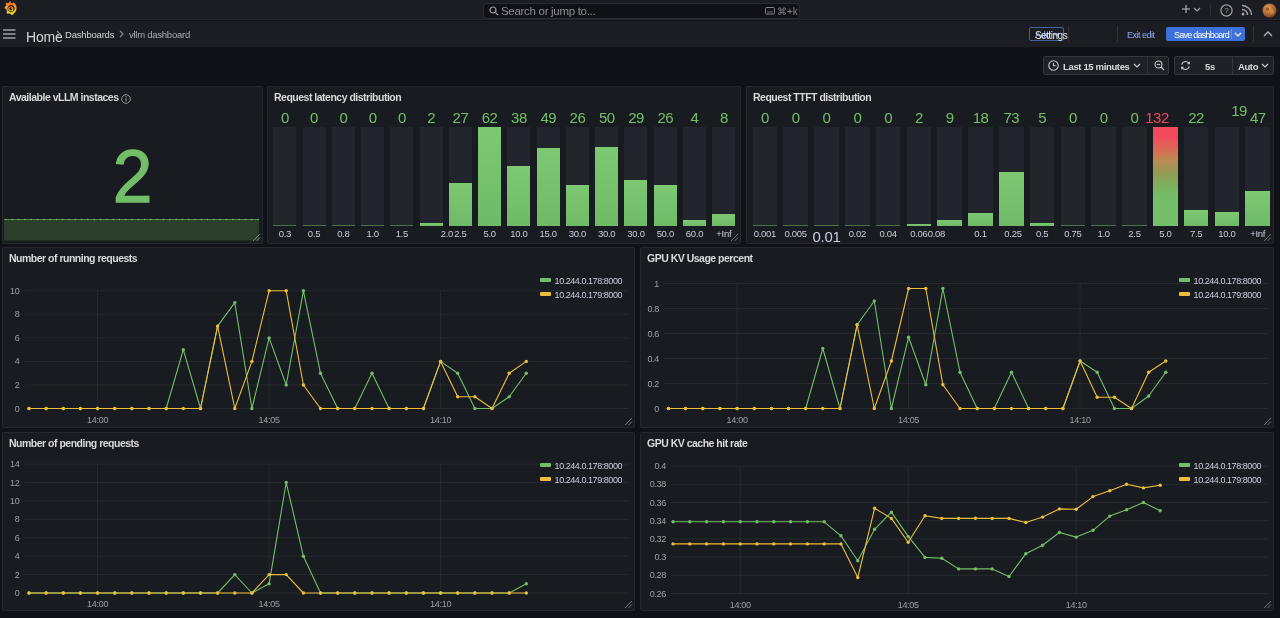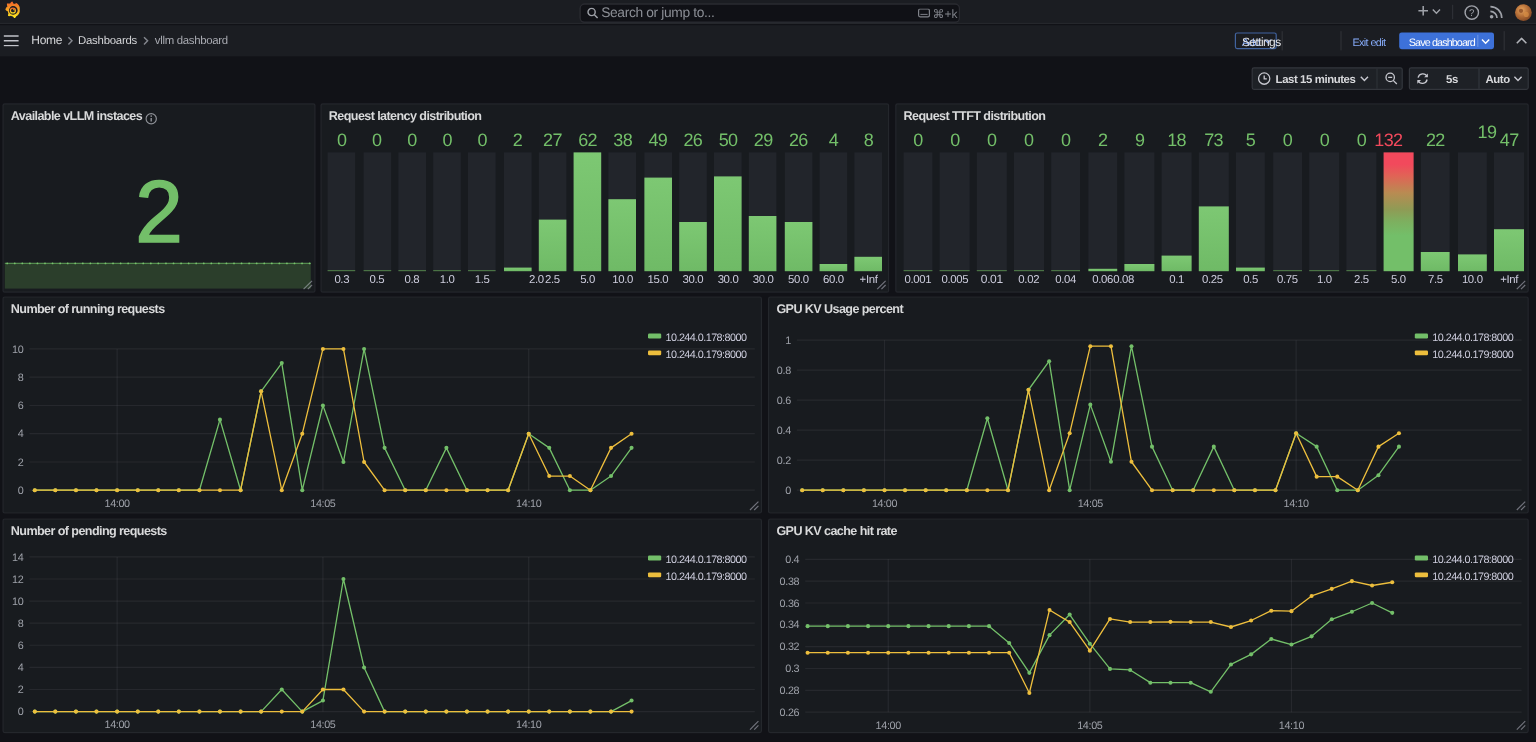--- a/index.html
+++ b/index.html
@@ -63,21 +63,21 @@
       <circle cx="7.5" cy="7.5" r="7" fill="url(#av)"></circle>
       <circle cx="5.5" cy="6" r="1.8" fill="#8a4a24" opacity="0.8"></circle>
       <circle cx="9.8" cy="9" r="2.2" fill="#d98e44" opacity="0.7"></circle>
     </svg>
 <div style="position:absolute;left:0;top:21px;width:1280px;height:26px;background:#1b1d22"></div>
 <svg width="13" height="10" style="position:absolute;left:3px;top:29px">
       <line x1="0" y1="1" x2="12.5" y2="1" stroke="#c2c3ca" stroke-width="1.2"></line>
       <line x1="0" y1="5" x2="12.5" y2="5" stroke="#c2c3ca" stroke-width="1.2"></line>
       <line x1="0" y1="9" x2="12.5" y2="9" stroke="#c2c3ca" stroke-width="1.2"></line>
     </svg>
-<div style="position:absolute;left:26px;top:29px;font-size:10px;letter-spacing:-0.2px;color:#d5d6d9">Home</div>
+<div style="position:absolute;left:26px;top:29px;font-size:14px;letter-spacing:-0.2px;color:#d5d6d9">Home</div>
 <svg width="6" height="9" style="position:absolute;left:56px;top:30px">
       <path d="M1 1 l3 3 L1 7" fill="none" stroke="#83868d" stroke-width="1.2"></path>
     </svg>
 <div style="position:absolute;left:65px;top:29px;font-size:9.5px;letter-spacing:-0.2px;color:#d5d6d9">Dashboards</div>
 <svg width="6" height="9" style="position:absolute;left:119px;top:30px">
       <path d="M1 1 l3 3 L1 7" fill="none" stroke="#83868d" stroke-width="1.2"></path>
     </svg>
 <div style="position:absolute;left:129px;top:29px;font-size:9.5px;letter-spacing:-0.25px;color:#a9abb2">vllm dashboard</div>
 <div style="position:absolute;left:1029px;top:27px;width:35px;height:14px;border:1px solid #41639f;border-radius:2px"></div>
 <div style="position:absolute;left:1035px;top:29.5px;font-size:9px;letter-spacing:-0.3px;color:#86abf9">Add</div>
@@ -260,21 +260,21 @@
 <div style="position:absolute;left:5.5px;top:137.7px;width:24.8px;height:1.6px;background:#4a7345"></div>
 <div style="position:absolute;left:-2.1px;top:21.5px;width:40px;text-align:center;font-size:15px;letter-spacing:-0.55px;color:#73BF69">0</div>
 <div style="position:absolute;left:-4.1px;top:141px;width:44px;text-align:center;font-size:9.5px;letter-spacing:-0.3px;color:#ccccdc">0.001</div>
 <div style="position:absolute;left:36.3px;top:40.3px;width:24.8px;height:99.0px;background:#22252b"></div>
 <div style="position:absolute;left:36.3px;top:137.7px;width:24.8px;height:1.6px;background:#4a7345"></div>
 <div style="position:absolute;left:28.7px;top:21.5px;width:40px;text-align:center;font-size:15px;letter-spacing:-0.55px;color:#73BF69">0</div>
 <div style="position:absolute;left:26.7px;top:141px;width:44px;text-align:center;font-size:9.5px;letter-spacing:-0.3px;color:#ccccdc">0.005</div>
 <div style="position:absolute;left:67.1px;top:40.3px;width:24.8px;height:99.0px;background:#22252b"></div>
 <div style="position:absolute;left:67.1px;top:137.7px;width:24.8px;height:1.6px;background:#4a7345"></div>
 <div style="position:absolute;left:59.5px;top:21.5px;width:40px;text-align:center;font-size:15px;letter-spacing:-0.55px;color:#73BF69">0</div>
-<div style="position:absolute;left:57.5px;top:141px;width:44px;text-align:center;font-size:10px;letter-spacing:-0.3px;color:#ccccdc">0.01</div>
+<div style="position:absolute;left:57.5px;top:141px;width:44px;text-align:center;font-size:15px;letter-spacing:-0.3px;color:#ccccdc">0.01</div>
 <div style="position:absolute;left:97.9px;top:40.3px;width:24.8px;height:99.0px;background:#22252b"></div>
 <div style="position:absolute;left:97.9px;top:137.7px;width:24.8px;height:1.6px;background:#4a7345"></div>
 <div style="position:absolute;left:90.3px;top:21.5px;width:40px;text-align:center;font-size:15px;letter-spacing:-0.55px;color:#73BF69">0</div>
 <div style="position:absolute;left:88.3px;top:141px;width:44px;text-align:center;font-size:9.5px;letter-spacing:-0.3px;color:#ccccdc">0.02</div>
 <div style="position:absolute;left:128.7px;top:40.3px;width:24.8px;height:99.0px;background:#22252b"></div>
 <div style="position:absolute;left:128.7px;top:137.7px;width:24.8px;height:1.6px;background:#4a7345"></div>
 <div style="position:absolute;left:121.1px;top:21.5px;width:40px;text-align:center;font-size:15px;letter-spacing:-0.55px;color:#73BF69">0</div>
 <div style="position:absolute;left:119.1px;top:141px;width:44px;text-align:center;font-size:9.5px;letter-spacing:-0.3px;color:#ccccdc">0.04</div>
 <div style="position:absolute;left:159.5px;top:40.3px;width:24.8px;height:99.0px;background:#22252b"></div>
 <div style="position:absolute;left:159.5px;top:137.1px;width:24.8px;height:2.2px;background:linear-gradient(to top,#6fba66,#7dc873)"></div>
@@ -284,21 +284,21 @@
 <div style="position:absolute;left:190.3px;top:132.6px;width:24.8px;height:6.7px;background:linear-gradient(to top,#6fba66,#7dc873)"></div>
 <div style="position:absolute;left:182.7px;top:21.5px;width:40px;text-align:center;font-size:15px;letter-spacing:-0.55px;color:#73BF69">9</div>
 <div style="position:absolute;left:180.7px;top:141px;width:44px;font-size:9.5px;letter-spacing:-0.3px;color:#ccccdc">0.08</div>
 <div style="position:absolute;left:221.1px;top:40.3px;width:24.8px;height:99.0px;background:#22252b"></div>
 <div style="position:absolute;left:221.1px;top:125.8px;width:24.8px;height:13.5px;background:linear-gradient(to top,#6fba66,#7dc873)"></div>
 <div style="position:absolute;left:213.5px;top:21.5px;width:40px;text-align:center;font-size:15px;letter-spacing:-0.55px;color:#73BF69">18</div>
 <div style="position:absolute;left:211.5px;top:141px;width:44px;text-align:center;font-size:9.5px;letter-spacing:-0.3px;color:#ccccdc">0.1</div>
 <div style="position:absolute;left:251.9px;top:40.3px;width:24.8px;height:99.0px;background:#22252b"></div>
 <div style="position:absolute;left:251.9px;top:84.6px;width:24.8px;height:54.7px;background:linear-gradient(to top,#6fba66,#7dc873)"></div>
 <div style="position:absolute;left:244.3px;top:21.5px;width:40px;text-align:center;font-size:15px;letter-spacing:-0.55px;color:#73BF69">73</div>
-<div style="position:absolute;left:228px;top:141px;width:44px;text-align:right;font-size:9.5px;letter-spacing:-0.3px;color:#ccccdc">0.25</div>
+<div style="position:absolute;left:244px;top:141px;width:44px;text-align:center;font-size:9.5px;letter-spacing:-0.3px;color:#ccccdc">0.25</div>
 <div style="position:absolute;left:282.7px;top:40.3px;width:24.8px;height:99.0px;background:#22252b"></div>
 <div style="position:absolute;left:282.7px;top:135.6px;width:24.8px;height:3.8px;background:linear-gradient(to top,#6fba66,#7dc873)"></div>
 <div style="position:absolute;left:275.1px;top:21.5px;width:40px;text-align:center;font-size:15px;letter-spacing:-0.55px;color:#73BF69">5</div>
 <div style="position:absolute;left:273.1px;top:141px;width:44px;text-align:center;font-size:9.5px;letter-spacing:-0.3px;color:#ccccdc">0.5</div>
 <div style="position:absolute;left:313.5px;top:40.3px;width:24.8px;height:99.0px;background:#22252b"></div>
 <div style="position:absolute;left:313.5px;top:137.7px;width:24.8px;height:1.6px;background:#4a7345"></div>
 <div style="position:absolute;left:305.9px;top:21.5px;width:40px;text-align:center;font-size:15px;letter-spacing:-0.55px;color:#73BF69">0</div>
 <div style="position:absolute;left:303.9px;top:141px;width:44px;text-align:center;font-size:9.5px;letter-spacing:-0.3px;color:#ccccdc">0.75</div>
 <div style="position:absolute;left:344.3px;top:40.3px;width:24.8px;height:99.0px;background:#22252b"></div>
 <div style="position:absolute;left:344.3px;top:137.7px;width:24.8px;height:1.6px;background:#4a7345"></div>

